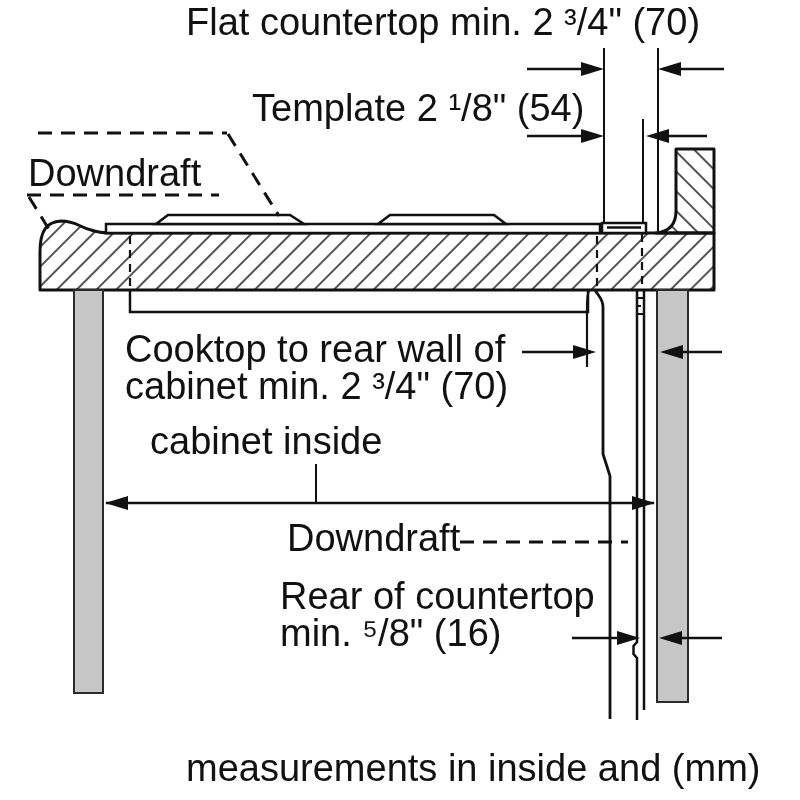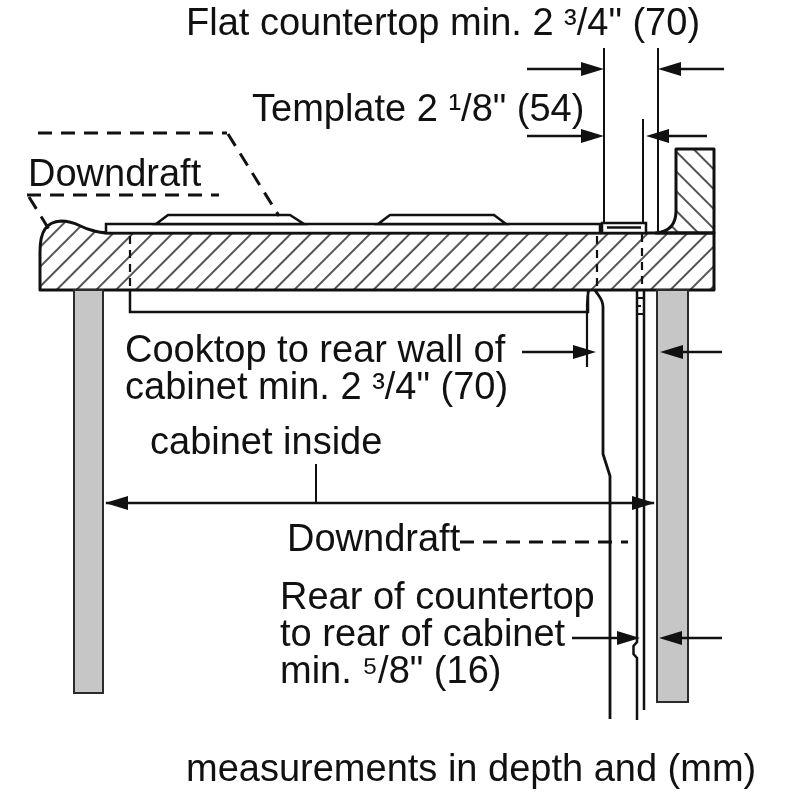--- a/index.html
+++ b/index.html
@@ -110,19 +110,18 @@
   </div>
 
   <div class="lines" style="position:absolute;left:150px;top:423px">
     <div class="ln">cabinet inside</div>
   </div>
 
   <div class="lbl" style="left:287px;top:519px">Downdraft</div>
 
   <div class="lines" style="position:absolute;left:280px;top:578px">
     <div class="ln">Rear of countertop</div>
-    <div class="ln">to rear of cabinet</div>
     <div class="ln">min. ⁵/8" (16)</div>
   </div>
 
-  <div class="lbl" style="left:186px;top:749px">measurements in depth and (mm)</div>
+  <div class="lbl" style="left:186px;top:749px">measurements in inside and (mm)</div>
 
 </div>
 
 </body></html>

